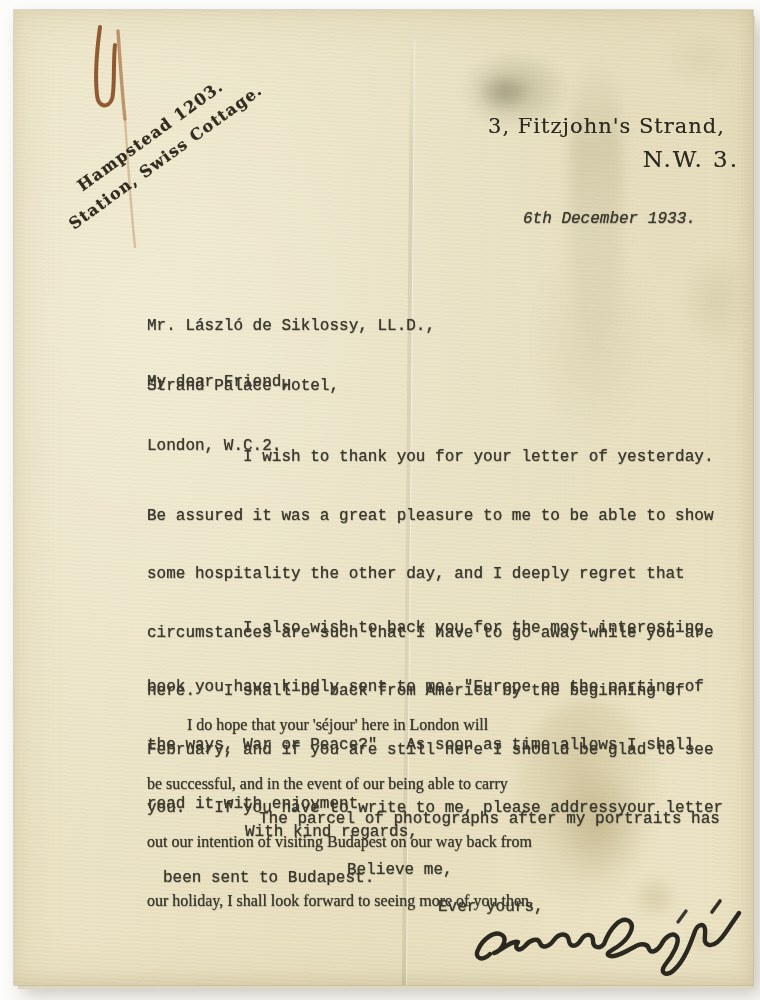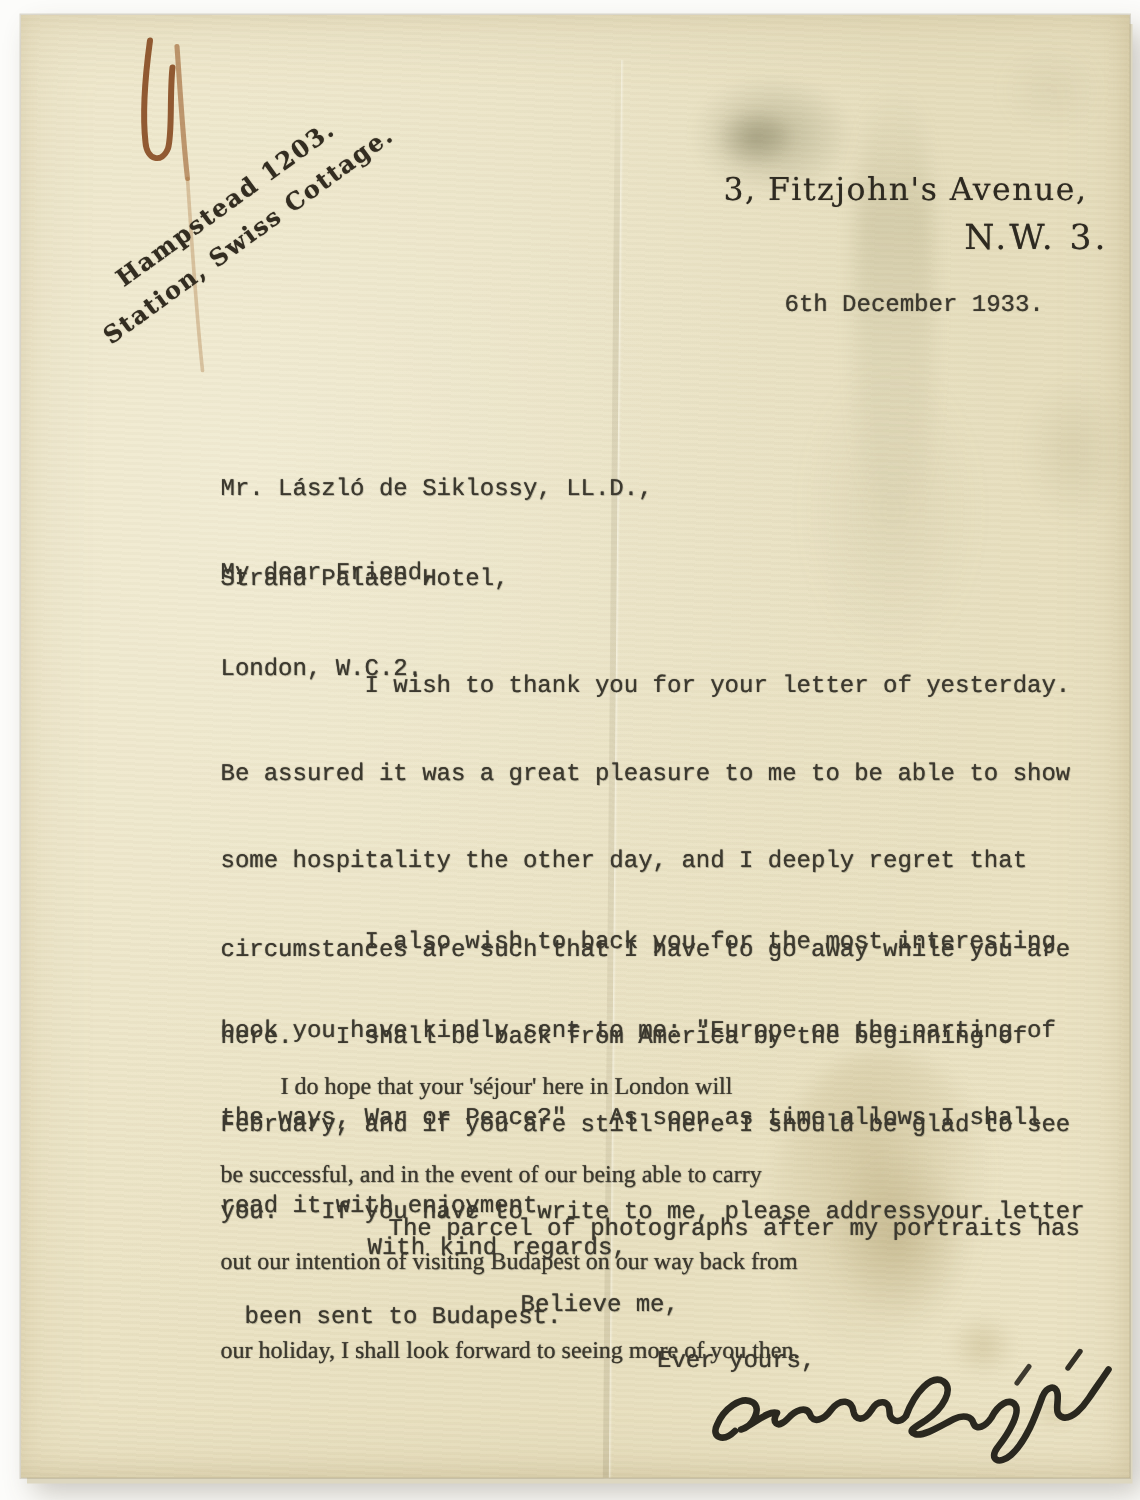--- a/index.html
+++ b/index.html
@@ -68,24 +68,24 @@
       <path d="M16,12 C13,34 11,62 13,80 C14,92 24,94 28,84 C31,74 29,48 31,30" fill="none" stroke="#7c3a10" stroke-opacity=".82" stroke-width="4" stroke-linecap="round"></path>
       <path d="M34,16 C36,44 38,78 41,104" fill="none" stroke="#94521d" stroke-opacity=".55" stroke-width="3.4" stroke-linecap="round"></path>
       <path d="M41,104 C44,150 47,195 51,232" fill="none" stroke="#a06227" stroke-opacity=".30" stroke-width="2.4" stroke-linecap="round"></path>
     </svg>
 
     <div class="stamp">
       <div>Hampstead 1203.</div>
       <div>Station, Swiss Cottage.</div>
     </div>
 
-    <div class="serifhead" style="right:28px;top:104px;font-size:21px;letter-spacing:1px;">3, Fitzjohn's Avenue,</div>
+    <div class="serifhead" style="right:28px;top:104px;font-size:21px;letter-spacing:1px;">3, Fitzjohn's Strand,</div>
     <div class="serifhead" style="right:14px;top:136px;font-size:23px;letter-spacing:2px;">N.W. 3.</div>
 
-    <div class="typed" style="left:509px;top:184px;">6th December 1933.</div>
+    <div class="typed" style="left:509px;top:200px;font-style:italic;">6th December 1933.</div>
 
     <div class="typed" style="left:133px;top:266px;line-height:20px;">
       <div>Mr. László de Siklossy, LL.D.,</div>
       <div>Strand Palace Hotel,</div>
       <div>London, W.C.2.</div>
     </div>
 
     <div class="typed" style="left:133px;top:363px;">My dear Friend,</div>
 
     <div class="typed" style="left:133px;top:399px;">

